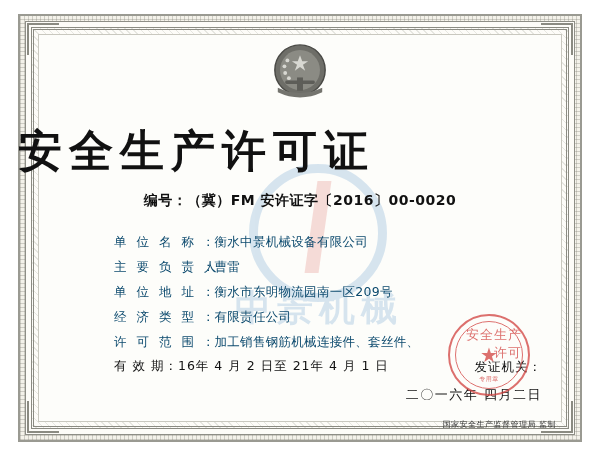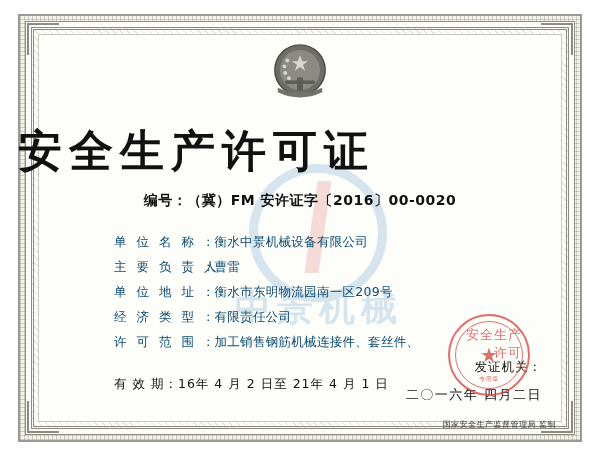--- a/index.html
+++ b/index.html
@@ -98,21 +98,21 @@
     letter-spacing:3px;
     white-space:nowrap;
   }
   .row .colon{flex:0 0 10px;}
   .row .val{
     flex:1;
     letter-spacing:.3px;
   }
   .val .line2{display:block;}
   .validity{
-    position:absolute;left:96px;top:362px;
+    position:absolute;left:96px;top:344px;
     font-size:12.5px;color:#111;letter-spacing:1px;
   }
   .issuer{
     position:absolute;right:40px;top:345px;
     font-size:12.5px;color:#111;letter-spacing:1px;
   }
   .issue-date{
     position:absolute;right:40px;top:372px;
     font-size:13px;color:#111;letter-spacing:1.5px;
     text-align:right;

